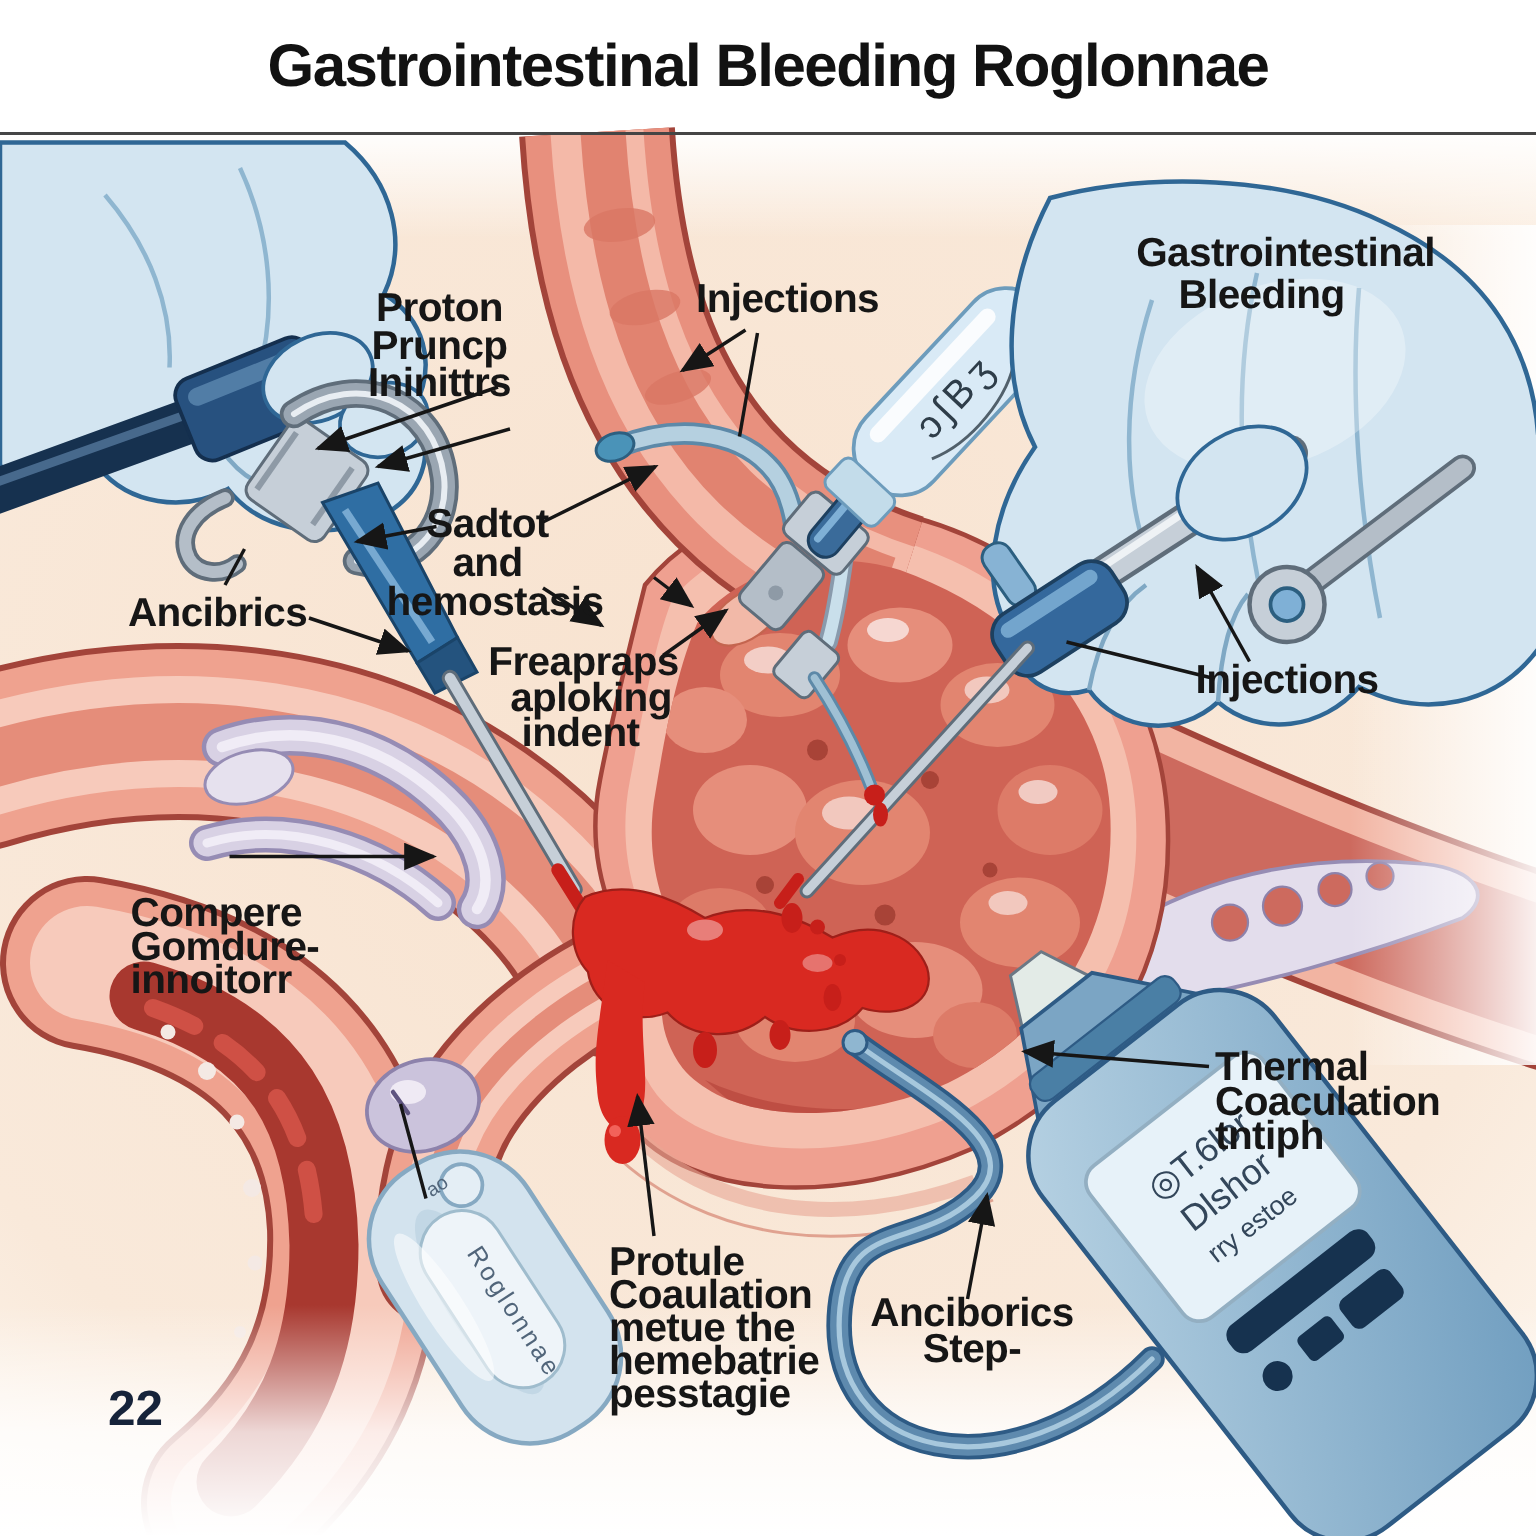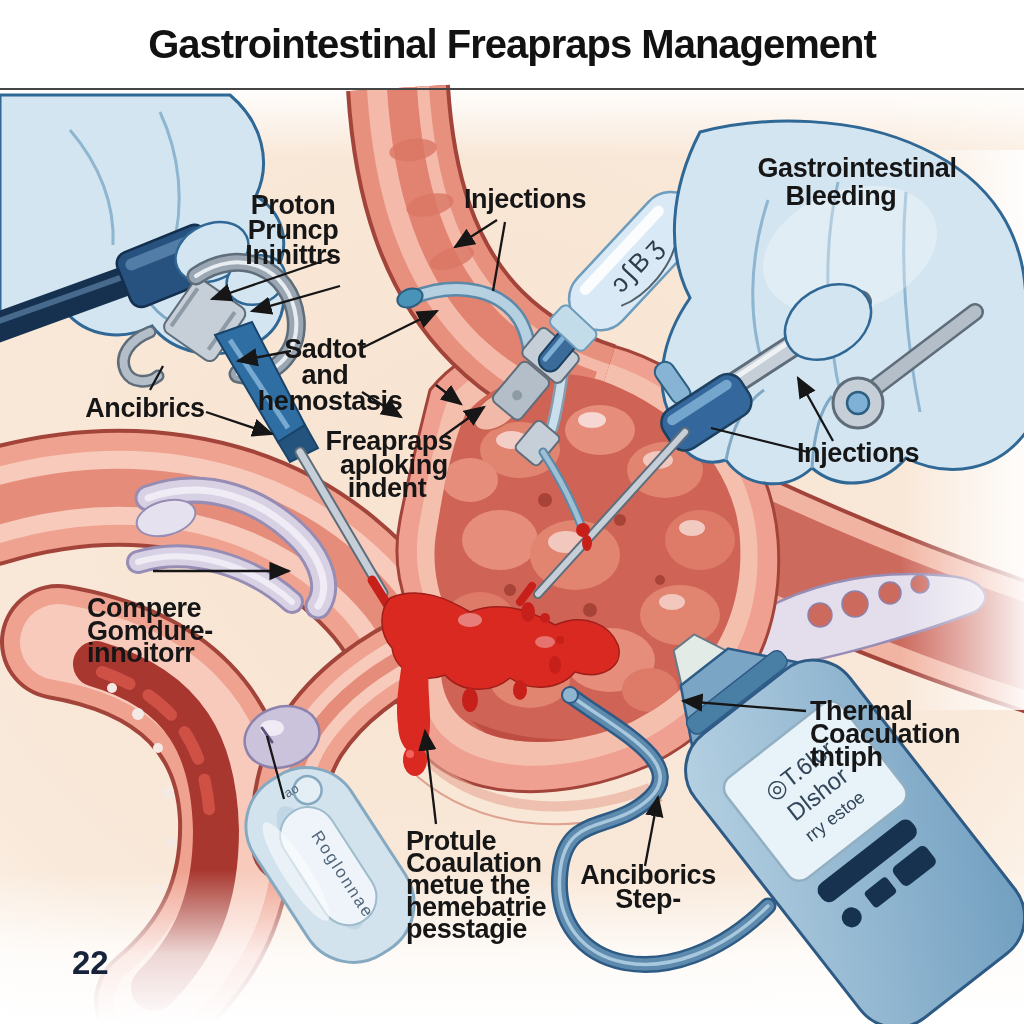--- a/index.html
+++ b/index.html
@@ -3,21 +3,21 @@
 <meta charset="utf-8">
 <style>
   html,body{margin:0;padding:0;background:#ffffff;}
   body{width:1024px;height:1024px;position:relative;overflow:hidden;
        font-family:"Liberation Sans",sans-serif;}
   .stage{position:absolute;inset:0;}
   svg{position:absolute;left:0;top:0;}
   .title{position:absolute;top:22px;left:0;width:100%;text-align:center;
          font-size:40px;font-weight:bold;letter-spacing:-1px;color:#121212;}
   .rule{position:absolute;top:88px;left:0;width:100%;height:2px;background:#454545;}
-  .page-num{position:absolute;left:72px;top:920px;font-size:33px;font-weight:bold;color:#16233a;margin-top:24px;}
+  .page-num{position:absolute;left:72px;top:920px;font-size:33px;font-weight:bold;color:#16233a;}
   svg text{font-family:"Liberation Sans",sans-serif;}
   .lbl{font-size:27px;font-weight:600;fill:#161616;letter-spacing:-0.4px;}
   .ldr{stroke:#161616;stroke-width:2.3;fill:none;}
 </style>
 </head>
 <body>
 
 <div class="stage">
 <svg width="1024" height="1024" viewBox="0 0 1024 1024">
   <defs>
@@ -372,16 +372,16 @@
     <g>
       <text class="lbl" x="406" y="850">Protule</text>
       <text class="lbl" x="406" y="872">Coaulation</text>
       <text class="lbl" x="406" y="894">metue the</text>
       <text class="lbl" x="406" y="916">hemebatrie</text>
       <text class="lbl" x="406" y="938">pesstagie</text>
     </g>
   </g>
 </svg>
 
-<div class="title">Gastrointestinal Freapraps Management</div>
+<div class="title">Gastrointestinal Bleeding Roglonnae</div>
 <div class="rule"></div>
 <div class="page-num">22</div>
 </div>
 
 </body></html>

